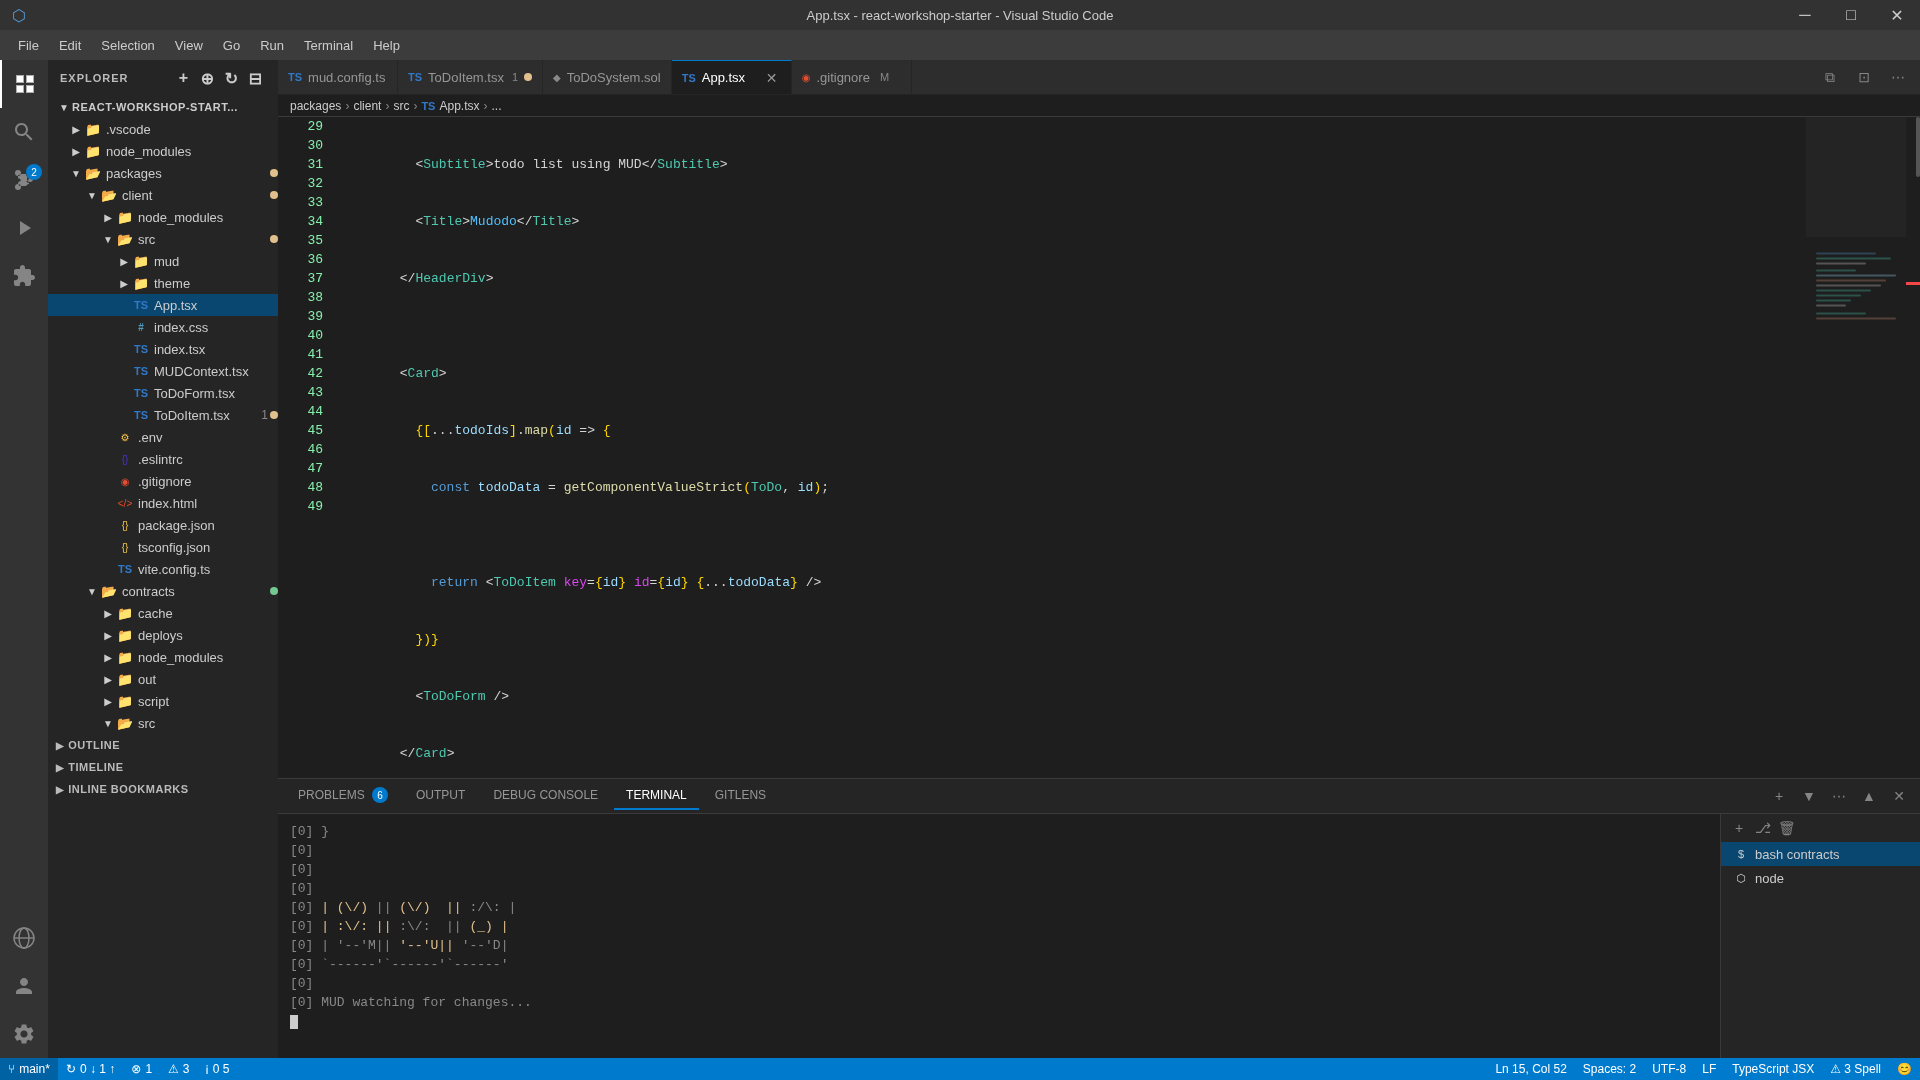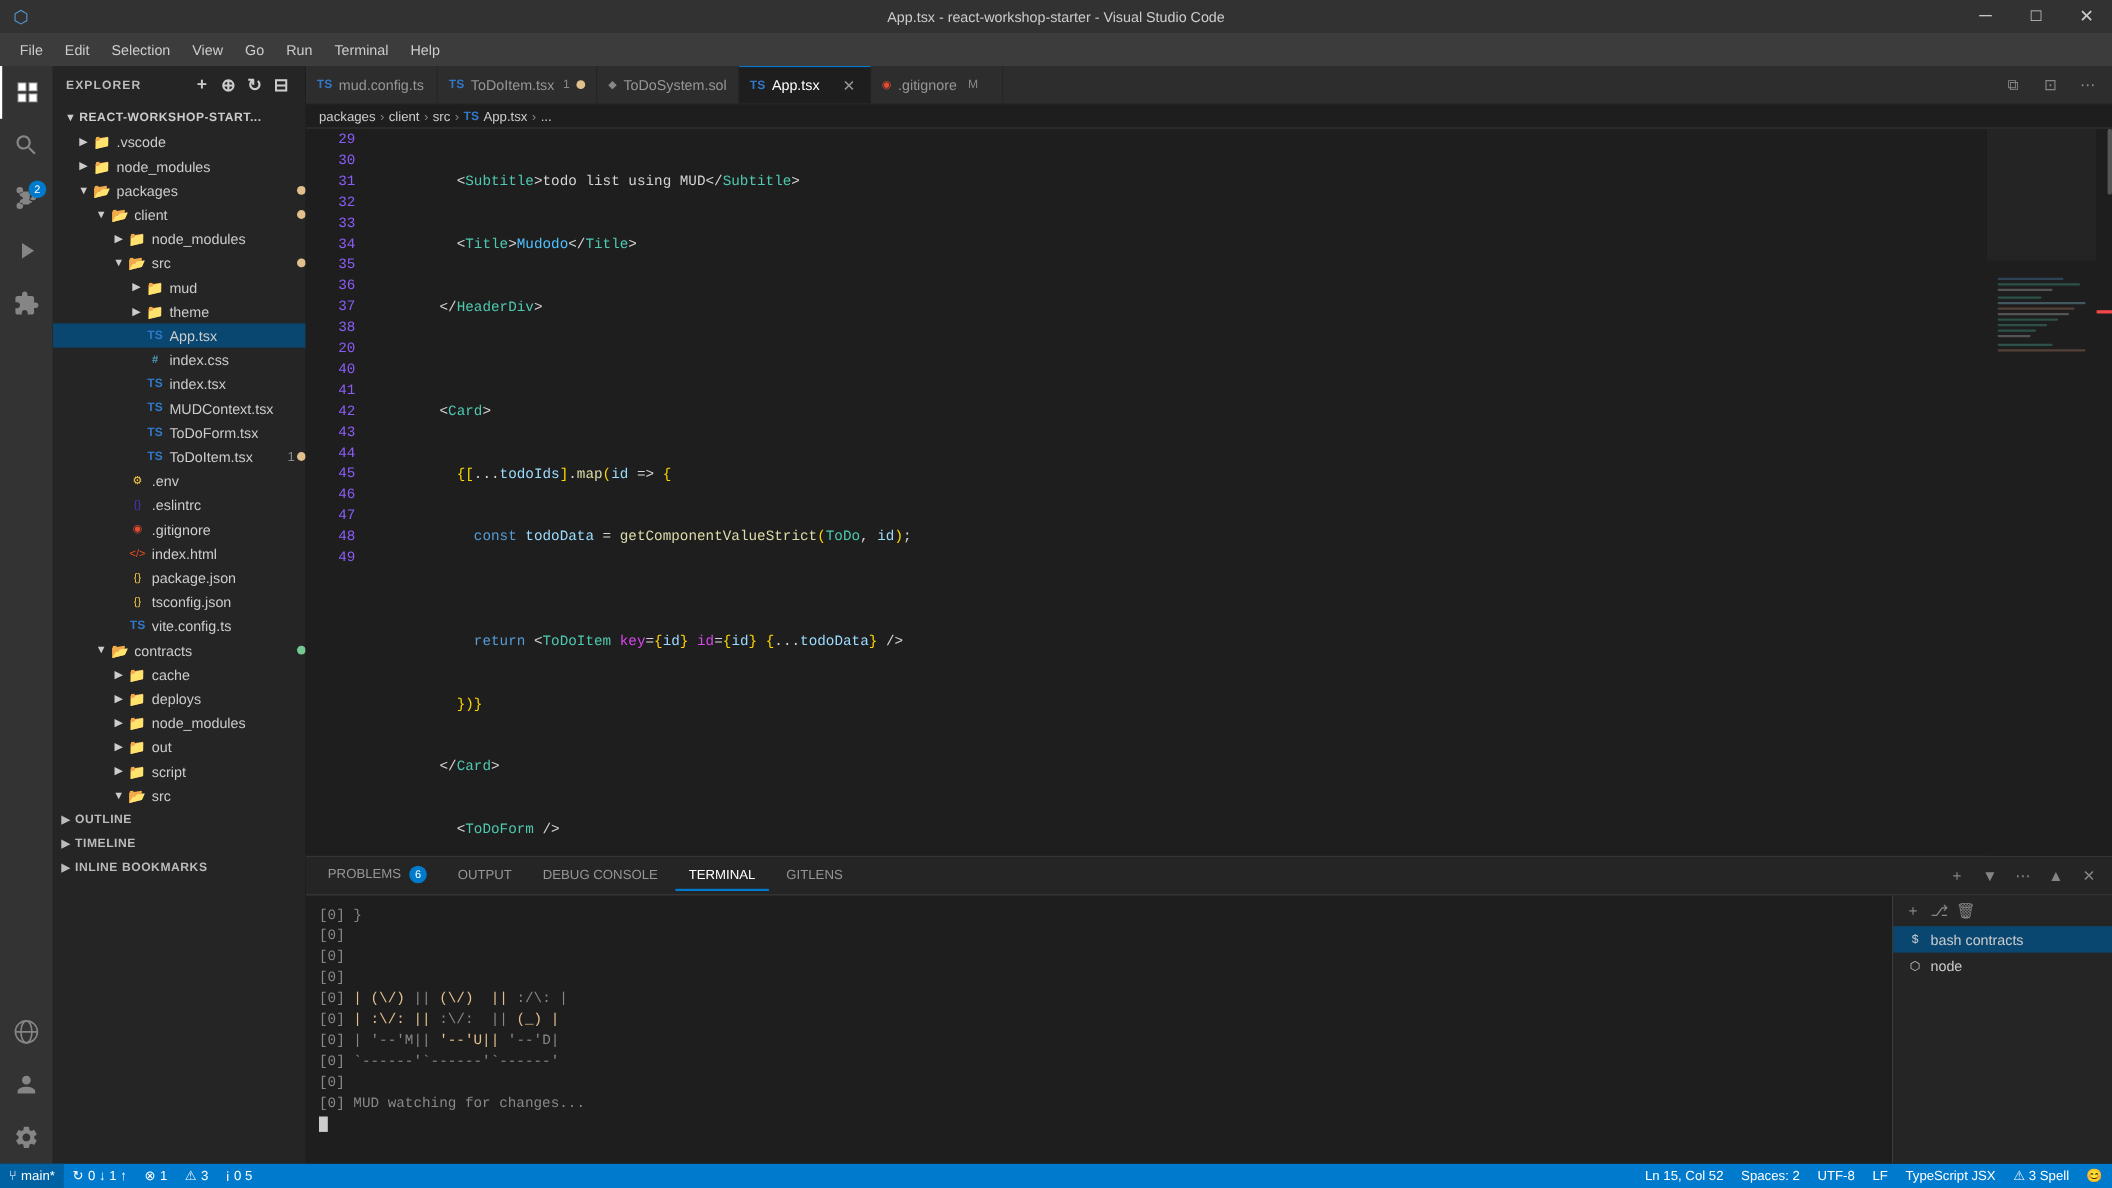--- a/index.html
+++ b/index.html
@@ -65,21 +65,21 @@
     .tab-actions { display: flex; align-items: center; margin-left: auto; padding: 0 8px; gap: 6px; }
     .tab-action-btn { width: 28px; height: 28px; display: flex; align-items: center; justify-content: center; cursor: pointer; color: #858585; border-radius: 3px; font-size: 14px; }
 
     
     .breadcrumb { height: 22px; background: #1e1e1e; display: flex; align-items: center; padding: 0 12px; gap: 4px; font-size: 12px; color: #cccccc; border-bottom: 1px solid #3a3a3a; flex-shrink: 0; }
     .breadcrumb-sep { color: #858585; }
     .breadcrumb-item { cursor: pointer; color: #cccccc; }
 
     
     .code-editor { flex: 1; display: flex; overflow: hidden; background: #1e1e1e; }
-    .line-numbers { width: 55px; background: #1e1e1e; padding: 0 10px 0 10px; text-align: right; color: #8b5cf6; font-family: 'Consolas', 'Courier New', monospace; font-size: 13px; line-height: 19px; flex-shrink: 0; user-select: none; overflow: hidden; }
+    .line-numbers { width: 55px; background: #1e1e1e; padding: 0 10px 0 10px; text-align: right; color: #86efac; font-family: 'Consolas', 'Courier New', monospace; font-size: 13px; line-height: 19px; flex-shrink: 0; user-select: none; overflow: hidden; }
     .code-content { flex: 1; padding: 0 20px; font-family: 'Consolas', 'Courier New', monospace; font-size: 13px; line-height: 19px; overflow: auto; color: #d4d4d4; white-space: pre; }
     .code-content::-webkit-scrollbar { width: 8px; height: 8px; }
     .code-content::-webkit-scrollbar-track { background: #1e1e1e; }
     .code-content::-webkit-scrollbar-thumb { background: #555; }
     .c-attr { color: #d946ef; }
     .c-kw { color: #569cd6; }
     .c-fn { color: #dcdcaa; }
     .c-var { color: #9cdcfe; }
     .c-bracket { color: #ffd700; }
     .c-op { color: #d4d4d4; }
@@ -468,21 +468,21 @@
         <div>29</div>
           <div>30</div>
           <div>31</div>
           <div>32</div>
           <div>33</div>
         <div>34</div>
           <div>35</div>
           <div>36</div>
           <div>37</div>
           <div>38</div>
-        <div>20</div>
+        <div>39</div>
           <div>40</div>
           <div>41</div>
           <div>42</div>
           <div>43</div>
         <div>44</div>
           <div>45</div>
           <div>46</div>
           <div>47</div>
           <div>48</div>
         <div>49</div>
@@ -491,22 +491,22 @@
         <div>        &lt;<span class="c-component">Subtitle</span>&gt;todo list using MUD&lt;/<span class="c-component">Subtitle</span>&gt;</div>
         <div>        &lt;<span class="c-component">Title</span>&gt;<span class="c-const">Mudodo</span>&lt;/<span class="c-component">Title</span>&gt;</div>
         <div>      &lt;/<span class="c-component">HeaderDiv</span>&gt;</div>
         <div></div>
         <div>      &lt;<span class="c-component">Card</span>&gt;</div>
         <div>        <span class="c-bracket">{</span><span class="c-bracket">[</span>...<span class="c-var">todoIds</span><span class="c-bracket">]</span>.<span class="c-fn">map</span><span class="c-bracket">(</span><span class="c-var">id</span> <span class="c-op">=&gt;</span> <span class="c-bracket">{</span></div>
         <div>          <span class="c-kw">const</span> <span class="c-var">todoData</span> <span class="c-op">=</span> <span class="c-fn">getComponentValueStrict</span><span class="c-bracket">(</span><span class="c-component">ToDo</span>, <span class="c-var">id</span><span class="c-bracket">)</span>;</div>
         <div></div>
         <div>          <span class="c-kw">return</span> &lt;<span class="c-component">ToDoItem</span> <span class="c-attr">key</span>=<span class="c-bracket">{</span><span class="c-var">id</span><span class="c-bracket">}</span> <span class="c-attr">id</span>=<span class="c-bracket">{</span><span class="c-var">id</span><span class="c-bracket">}</span> <span class="c-bracket">{</span>...<span class="c-var">todoData</span><span class="c-bracket">}</span> /&gt;</div>
         <div>        <span class="c-bracket">})</span><span class="c-bracket">}</span></div>
+        <div>        &lt;<span class="c-component">ToDoForm</span> /&gt;</div>
         <div>      &lt;/<span class="c-component">Card</span>&gt;</div>
-        <div>        &lt;<span class="c-component">ToDoForm</span> /&gt;</div>
         <div></div>
         
         
         
         
         
         
         
         <div></div>
       </div>

